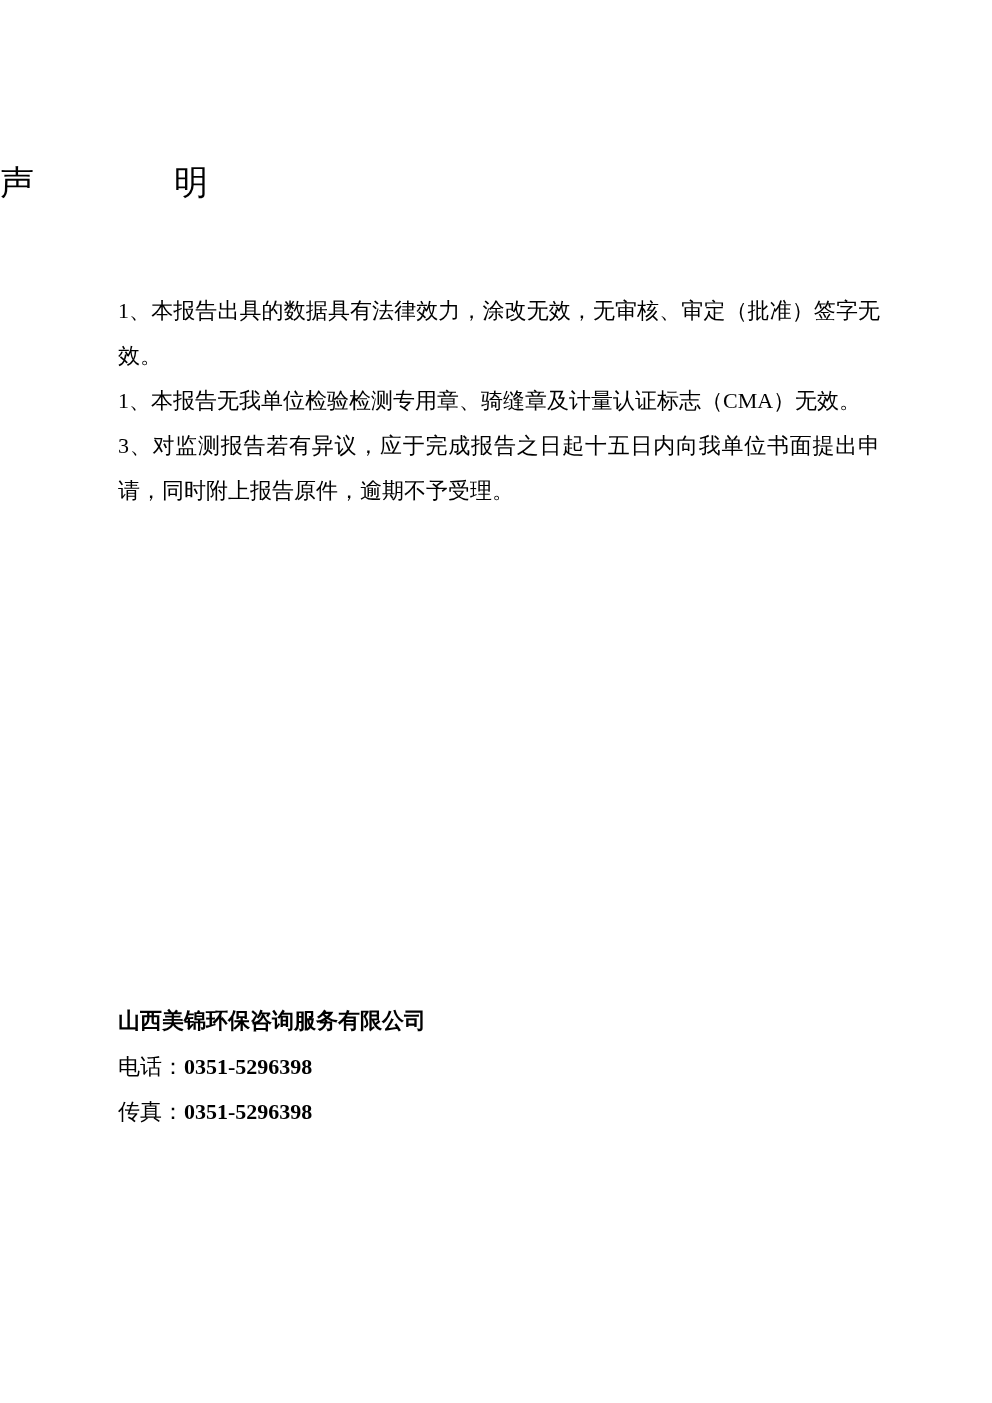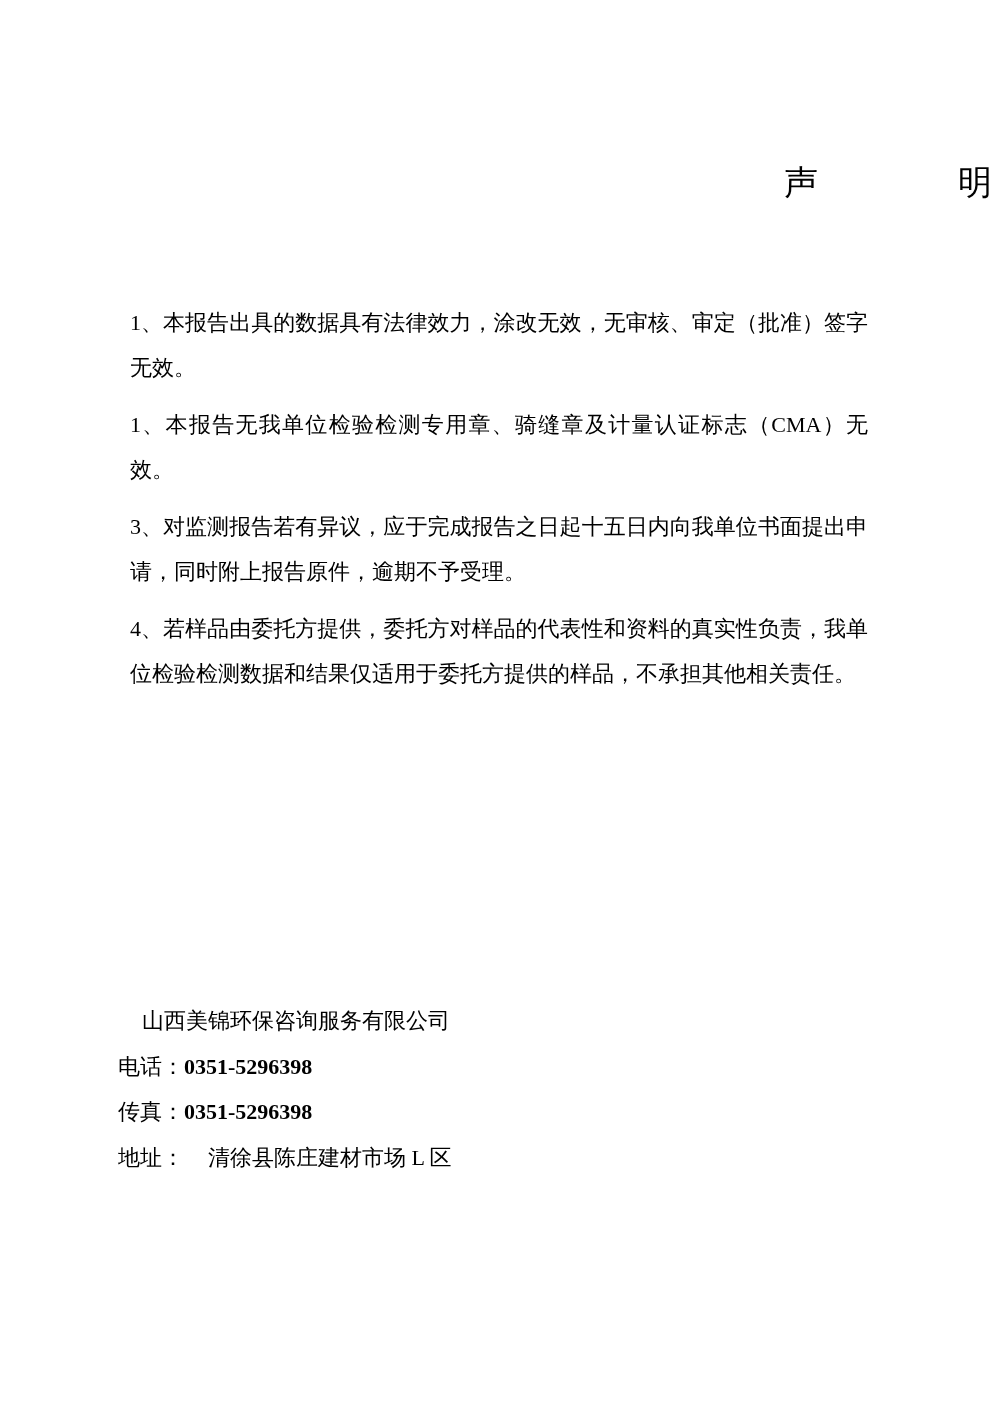--- a/index.html
+++ b/index.html
@@ -14,84 +14,79 @@
     background: #ffffff;
     color: #000000;
     font-family: "Liberation Serif", "DejaVu Serif", serif;
     overflow: hidden;
   }
   .doc-title {
     position: absolute;
     top: 160px;
     left: 0;
     width: 100%;
-    text-align: right;
+    text-align: left;
     font-size: 34px;
     font-weight: 400;
     letter-spacing: 0;
     white-space: nowrap;
   }
   .doc-title .title-char.first {
     margin-right: 140px;
   }
   .statements {
     position: absolute;
     left: 118px;
     top: 288px;
     width: 762px;
     font-size: 22px;
     line-height: 45px;
     text-align: justify;
   }
   .statements p {
-    margin: 12px;
+    margin: 0;
     padding: 0;
   }
   .contact {
     position: absolute;
     left: 118px;
     top: 998px;
     font-size: 22px;
     line-height: 45.5px;
   }
   .contact .row {
     white-space: nowrap;
   }
   .contact .value {
     font-weight: bold;
   }
   .contact .value-plain {
-    font-weight: 400;
-    margin-left: 24px;
+    font-weight: 700;
   }
 </style>
 </head>
 <body>
 
 <div class="page">
 
   <div class="doc-title">
     <span class="title-char first">声</span><span class="title-char">明</span>
   </div>
 
   <div class="statements">
     <p>1、本报告出具的数据具有法律效力，涂改无效，无审核、审定（批准）签字无效。</p>
     <p>1、本报告无我单位检验检测专用章、骑缝章及计量认证标志（CMA）无效。</p>
     <p>3、对监测报告若有异议，应于完成报告之日起十五日内向我单位书面提出申请，同时附上报告原件，逾期不予受理。</p>
-    <p>4、若样品由委托方提供，委托方对样品的代表性和资料的真实性负责，我单位检验检测数据和结果仅适用于委托方提供的样品，不承担其他相关责任。</p>
   </div>
 
   <div class="contact">
     <div class="row">
       <span class="value-plain">山西美锦环保咨询服务有限公司</span>
     </div>
     <div class="row">
       <span class="label">电话：</span><span class="value">0351-5296398</span>
     </div>
     <div class="row">
       <span class="label">传真：</span><span class="value">0351-5296398</span>
     </div>
-    <div class="row">
-      <span class="label">地址：</span><span class="value-plain">清徐县陈庄建材市场 L 区</span>
-    </div>
   </div>
 
 </div>
 
 </body></html>

